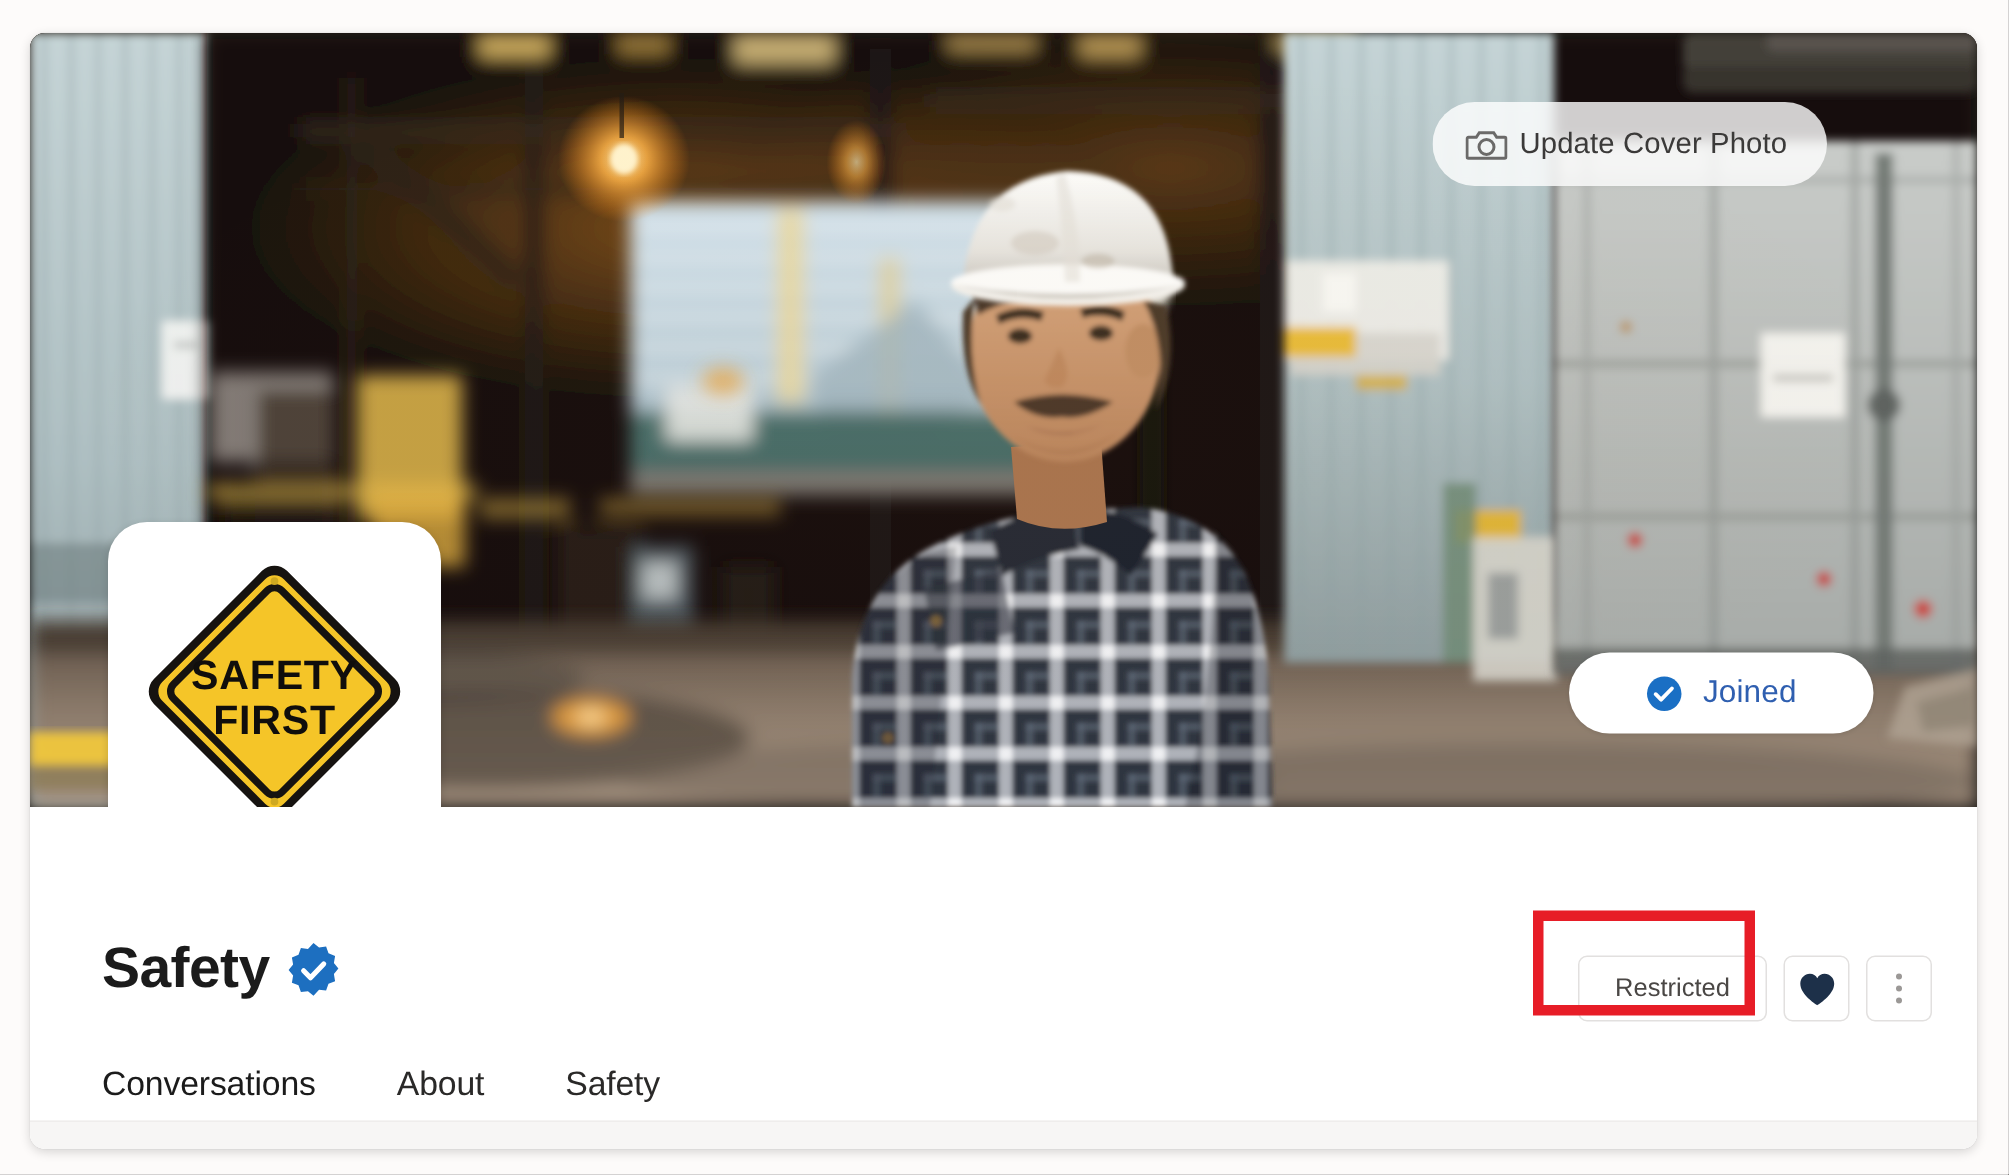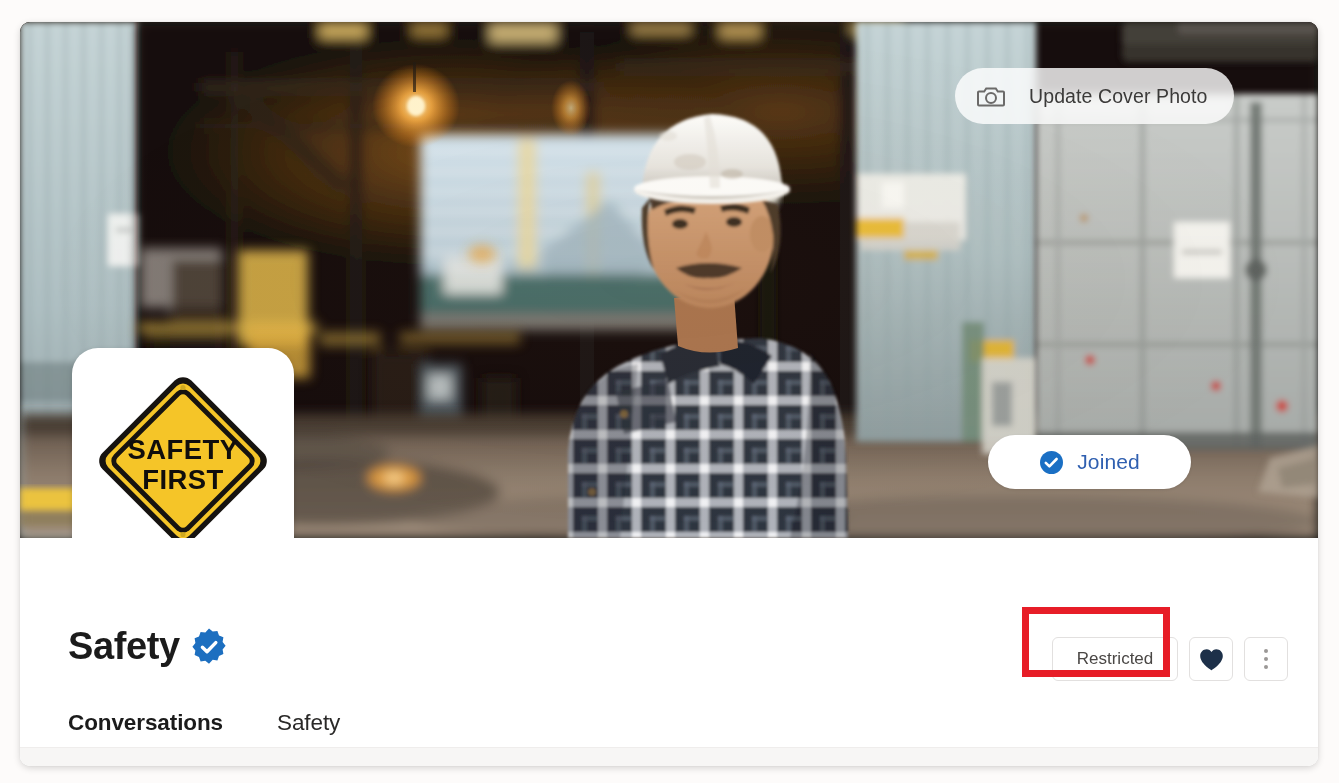--- a/index.html
+++ b/index.html
@@ -42,41 +42,41 @@
   .cover-svg { position: absolute; inset: 0; width: 100%; height: 100%; display:block; }
 
   
   .update-cover-btn {
     position: absolute;
     left: 935px;
     top: 46px;
     height: 56px;
     display: flex;
     align-items: center;
-    gap: 24px;
+    gap: 8px;
     padding: 0 26px 0 22px;
     background: rgba(255,255,255,0.80);
     border-radius: 28px;
     border: none;
     cursor: pointer;
     backdrop-filter: blur(3px);
   }
   .update-cover-btn .label {
     font-size: 19.5px;
     color: #3b3a39;
     font-family: "Liberation Sans", sans-serif;
     white-space: nowrap;
     letter-spacing: 0.1px;
   }
   .cam-icon { width: 28px; height: 24px; display: block; }
 
   
   .joined-btn {
     position: absolute;
-    left: 968px;
+    left: 1026px;
     top: 413px;
     width: 203px;
     height: 54px;
     display: flex;
     align-items: center;
     justify-content: center;
     gap: 13px;
     background: #ffffff;
     border-radius: 27px;
     border: none;
@@ -203,21 +203,21 @@
     color: #2a2928;
     font-family: "Liberation Sans", sans-serif;
     padding: 0 27px 22px 0;
     cursor: pointer;
     background: none;
     border: none;
     white-space: nowrap;
     letter-spacing: -0.1px;
   }
   .tab + .tab { padding-left: 27px; }
-  .tab.active { font-weight: bold; color: #1b1b1b; }
+  .tab.active { font-weight: normal; color: #1b1b1b; }
   .tab.active::after {
     content: "";
     position: absolute;
     left: 0;
     right: 27px;
     bottom: 0;
     height: 4px;
     background: #21324e;
     border-radius: 2px;
   }
@@ -596,20 +596,21 @@
           <span class="dots">
               <i></i>
               <i></i>
               <i></i>
             </span>
         </button>
       </div>
 
       <div class="tabs">
         <button class="tab active">Conversations</button>
+        <button class="tab">About</button>
         <button class="tab">Safety</button>
       </div>
 
       <div class="bottom-strip"></div>
     </div>
   </div>
 
   <div class="annot-box"></div>
 </div>
 

